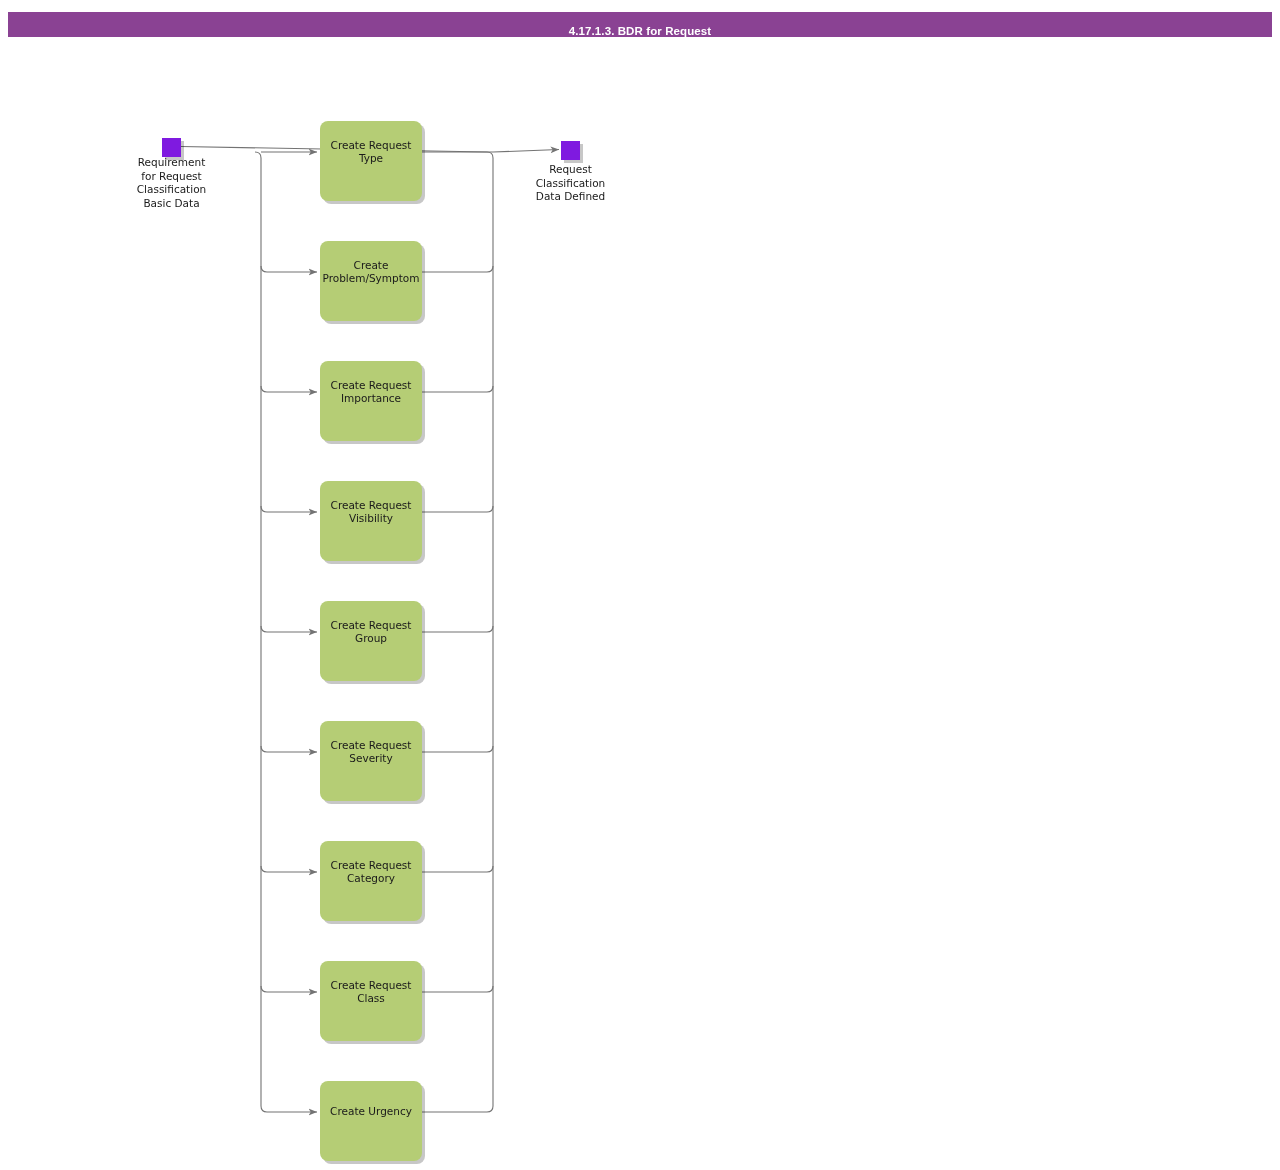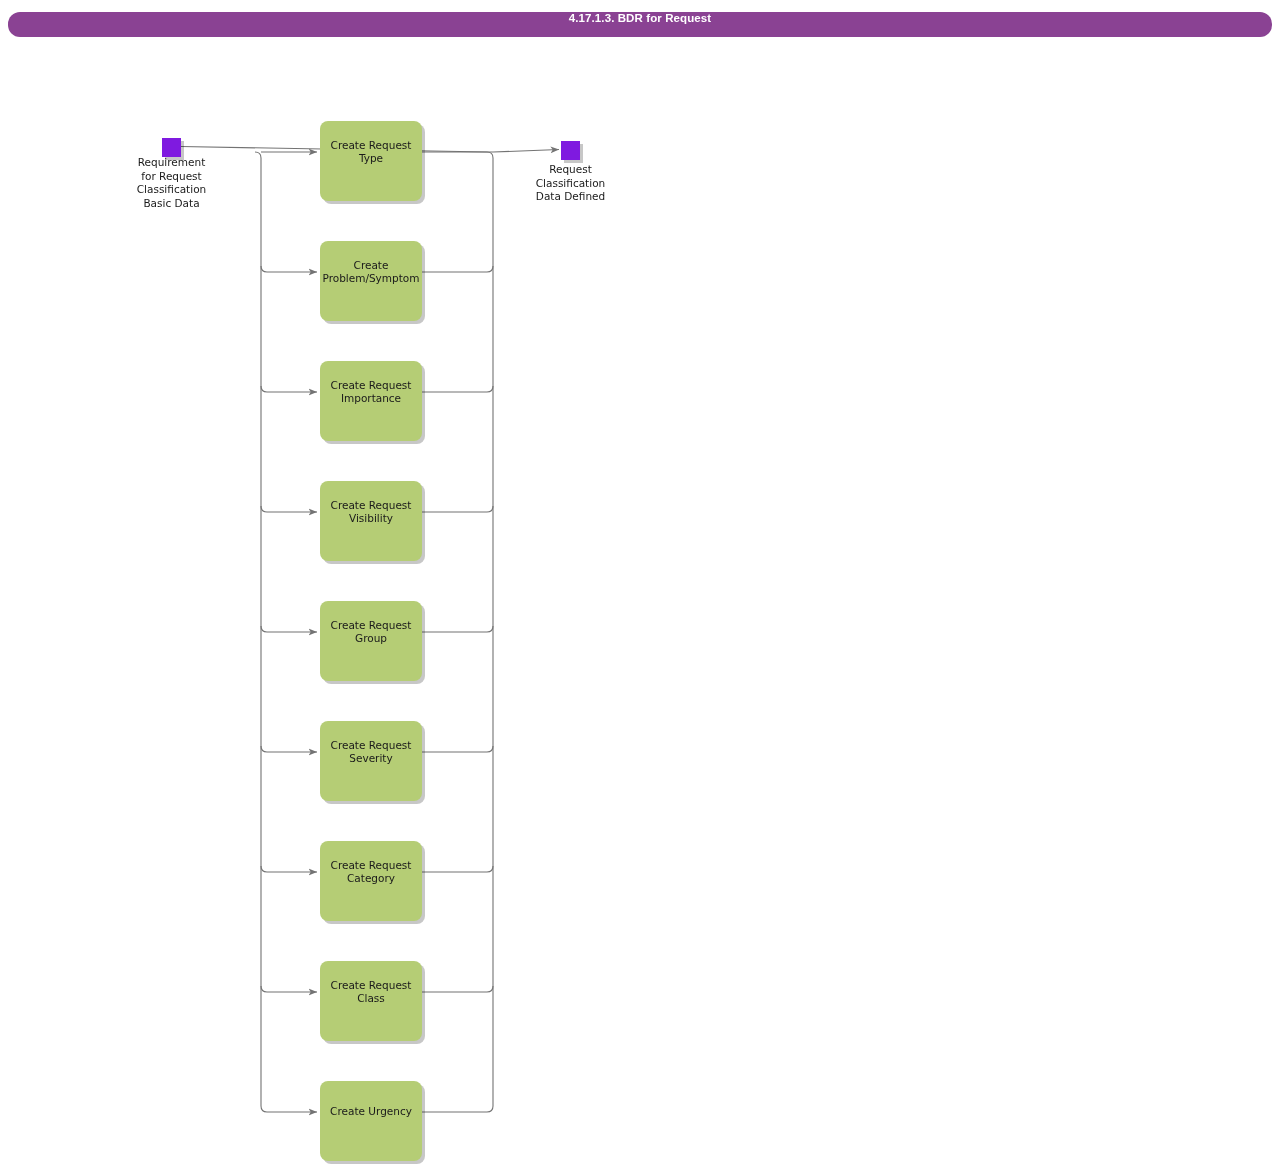--- a/index.html
+++ b/index.html
@@ -15,23 +15,22 @@
     position: relative;
   }
   #titlebar {
     position: absolute;
     left: 8px;
     top: 12px;
     width: 1264px;
     height: 25px;
     background: #8a4293;
     display: flex;
-    align-items: flex-start;
+    align-items: flex-end;
     justify-content: center;
-    border-radius: 12px;
   }
   #titlebar .title-text {
     color: #ffffff;
     font-family: "Liberation Sans", sans-serif;
     font-size: 11.5px;
     font-weight: bold;
     letter-spacing: 0.1px;
   }
   #canvas {
     position: absolute;

